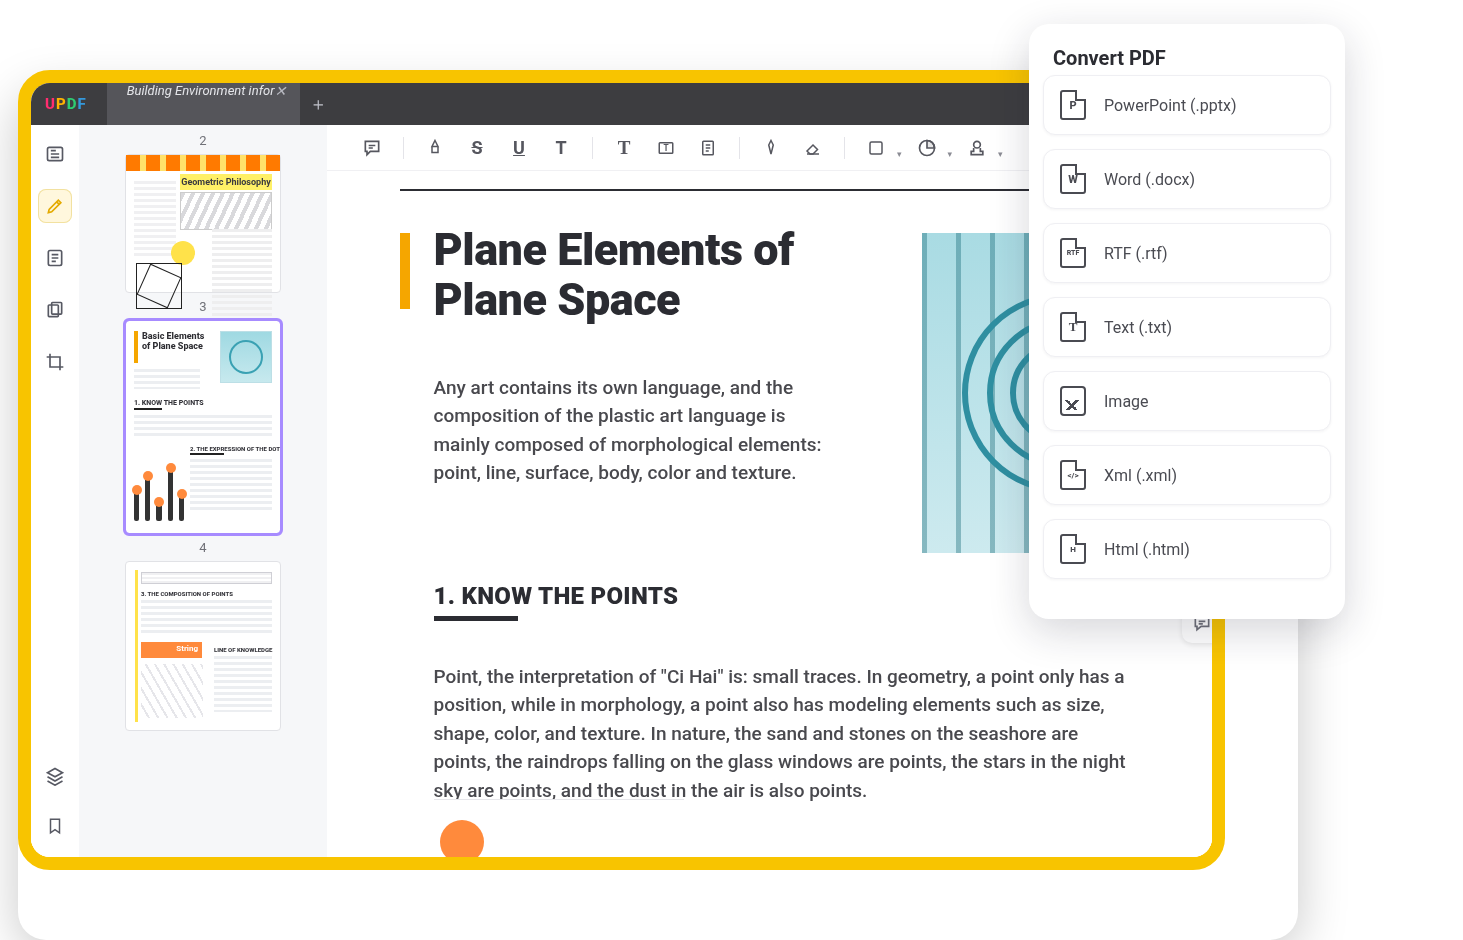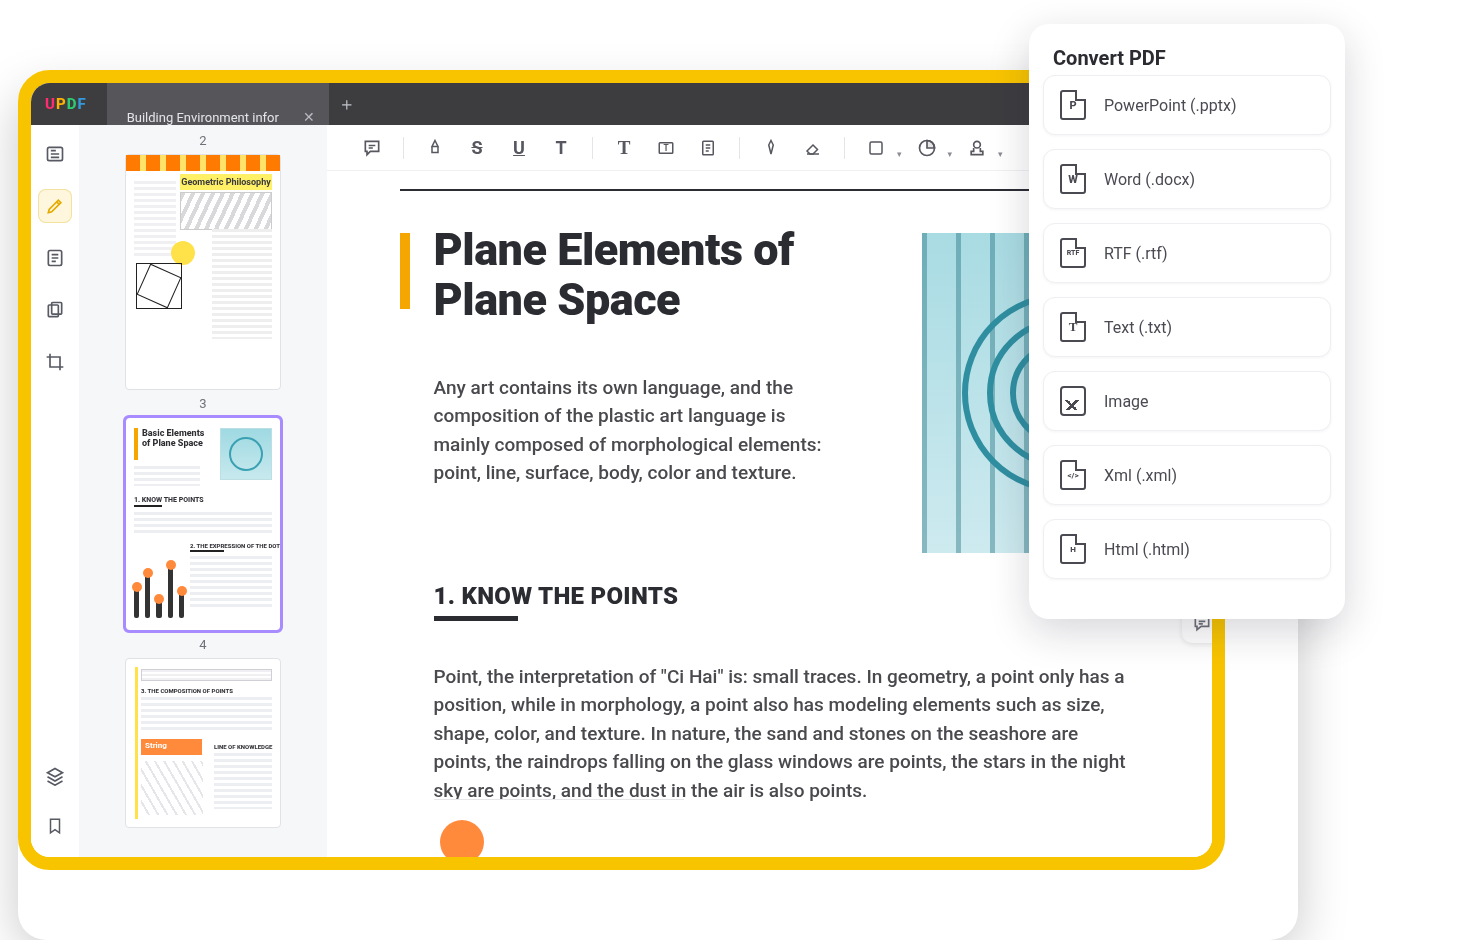--- a/index.html
+++ b/index.html
@@ -5,37 +5,37 @@
 * { margin: 0; padding: 0; box-sizing: border-box; font-family: -apple-system, BlinkMacSystemFont, "Segoe UI", Roboto, sans-serif; }
 body { width: 1463px; height: 940px; background: #fff; position: relative; overflow: hidden; }
 
 .shadow-wrap { position: absolute; top: 82px; left: 18px; width: 1280px; height: 858px; border-radius: 28px; box-shadow: 0 12px 50px rgba(0,0,0,0.22); }
 
 .app-frame { position: absolute; top: 70px; left: 18px; width: 1207px; height: 800px; border: 13px solid #f8c400; border-radius: 32px; overflow: hidden; background:#fff; }
 
 .titlebar { height: 42px; background: #3d3d40; display: flex; align-items: center; }
 .logo { margin: 0 20px 0 14px; font-weight: 800; font-size: 15px; letter-spacing: 1px; }
 .logo span:nth-child(1){color:#ff2d6f;} .logo span:nth-child(2){color:#ffb300;} .logo span:nth-child(3){color:#2ecc71;} .logo span:nth-child(4){color:#3498db;}
-.tab { height: 100%; padding: 0 14px 0 20px; background: #55555a; color:#e4e5e9; display:flex; align-items:flex-end; font-size:13px; gap:24px; border-right:1px solid #3d3d40;}
+.tab { height: 100%; padding: 0 14px 0 20px; background: #55555a; color:#e4e5e9; display:flex; align-items:flex-start; font-size:13px; border-right:1px solid #3d3d40;font-style:italic;}
 .tab-close { color:#b9bac2; font-size:14px; cursor:pointer; }
 .new-tab { width: 34px; color:#bfc0c8; font-size:18px; text-align:center; cursor:pointer; }
 
 .workspace { display:flex; height: calc(100% - 42px); background:#fff; }
 
 .left-rail { width: 48px; background:#fff; display:flex; flex-direction:column; align-items:center; padding-top:12px; gap:18px; }
 .rail-top { display:flex; flex-direction:column; align-items:center; gap:18px; }
 .rail-btn { width:34px; height:34px; display:flex; align-items:center; justify-content:center; border-radius:8px; cursor:pointer; color:#575963; }
 .rail-btn.active { background:#fff7dd; color:#e4aa00; box-shadow: 0 0 0 1px #f2e1a0 inset;}
 .rail-bottom { margin-top:auto; margin-bottom:14px; display:flex; flex-direction:column; gap:16px; align-items:center;}
 
 .thumb-pane { width: 248px; background:#f6f7f9; overflow:hidden; padding: 6px 0 0 0; }
 .thumb-label { text-align:center; color:#707178; font-size:13px; margin:2px 0 6px;}
 .thumb { width: 156px; margin: 0 auto 6px; background:#fff; border:1px solid #e1e2e6; border-radius:4px; cursor:pointer; position:relative; }
 .thumb.selected { outline:3px solid #a78bff; outline-offset:-1px; border-color:#a78bff;}
-.thumb-2 { height:236px; }
+.thumb-2 { height:139px; }
 .thumb-3 { height:214px; }
 .thumb-4 { height:170px; }
 .th2-band{height:16px;background:repeating-linear-gradient(90deg,#ff7a00 0 14px,#ffe26a 14px 20px);} 
 .th2-title{background:#fff066;color:#3a3a3f;font-size:9px;font-weight:700;text-align:center;padding:3px 0;margin:3px 8px 2px 54px;}
 .th2-img{margin:2px 8px 0 54px;height:38px;background:repeating-linear-gradient(115deg,#d9d9dc 0 4px,#fff 4px 9px);border:1px solid #ccc;}
 .th2-sun{position:absolute;left:45px;top:86px;width:24px;height:24px;border-radius:50%;background:#ffe24a;}
 .th2-box{position:absolute;left:10px;top:108px;width:46px;height:46px;border:1px solid #222;}
 .th2-box::before{content:"";position:absolute;inset:5px;border:1px solid #222;transform:rotate(24deg);}
 .th2-txt1{position:absolute;left:8px;top:26px;width:42px;height:78px;background:repeating-linear-gradient(#f0f0f2 0 3px,transparent 3px 6px);}
 .th2-txt2{position:absolute;right:8px;top:74px;width:60px;height:110px;background:repeating-linear-gradient(#eeeeef 0 3px,transparent 3px 6px);}
@@ -53,21 +53,21 @@
 .th3-pp2{position:absolute;left:64px;top:138px;right:8px;height:54px;background:repeating-linear-gradient(#eceef1 0 3px,transparent 3px 6px);}
 .th3-bars{position:absolute;left:8px;top:138px;width:50px;height:62px;display:flex;align-items:flex-end;gap:6px;}
 .th3-bars span{width:6px;background:#333;border-radius:2px;position:relative;}
 .th3-bars span::after{content:"";position:absolute;top:-6px;left:-2px;width:10px;height:10px;border-radius:50%;background:#ff8a3c;}
 .th3-bars span:nth-child(1){height:30px;} .th3-bars span:nth-child(2){height:44px;} .th3-bars span:nth-child(3){height:18px;} .th3-bars span:nth-child(4){height:52px;} .th3-bars span:nth-child(5){height:26px;}
 
 .th4-stripe{position:absolute;left:9px;top:8px;width:3px;bottom:8px;background:#ffe24a;}
 .th4-box{position:absolute;left:15px;top:10px;right:8px;height:12px;border:1px solid #cfcfd5;background:repeating-linear-gradient(#f0f0f2 0 2px,transparent 2px 4px);}
 .th4-h{position:absolute;left:15px;top:28px;font-size:6px;font-weight:800;color:#34343a;}
 .th4-pp{position:absolute;left:15px;top:38px;right:8px;height:36px;background:repeating-linear-gradient(#eceef1 0 3px,transparent 3px 6px);}
-.th4-str{position:absolute;left:15px;top:80px;right:78px;height:16px;background:#ff8a3c;color:#fff;font-size:8px;font-weight:700;padding:2px 4px;}
+.th4-str{position:absolute;left:15px;top:80px;right:78px;height:16px;background:#ff8a3c;color:#fff;font-size:8px;font-weight:700;padding:2px 4px;text-align:right;}
 .th4-h2{position:absolute;left:88px;top:84px;font-size:6px;font-weight:800;color:#34343a;}
 .th4-pp2{position:absolute;left:88px;top:94px;right:8px;height:56px;background:repeating-linear-gradient(#eceef1 0 3px,transparent 3px 6px);}
 .th4-img{position:absolute;left:15px;top:102px;width:62px;height:54px;background:repeating-linear-gradient(60deg,#fff 0 6px,#e6e6ea 6px 8px);}
 
 .canvas { flex:1; display:flex; flex-direction:column; overflow:hidden; }
 .toolbar { height: 46px; display:flex; align-items:center; gap:8px; padding: 0 28px; color:#56575f; border-bottom:1px solid #f0f0f3;}
 .tb-btn { width:34px; height:34px; display:flex; align-items:center; justify-content:center; border-radius:6px; cursor:pointer; font-size:17px;}
 .tb-sep { width:1px; height:22px; background:#e4e4e9; margin: 0 6px;}
 .tb-caret { font-size:9px; margin-left:-4px; color:#8b8c94; align-self:center; padding-top:12px;}
 

